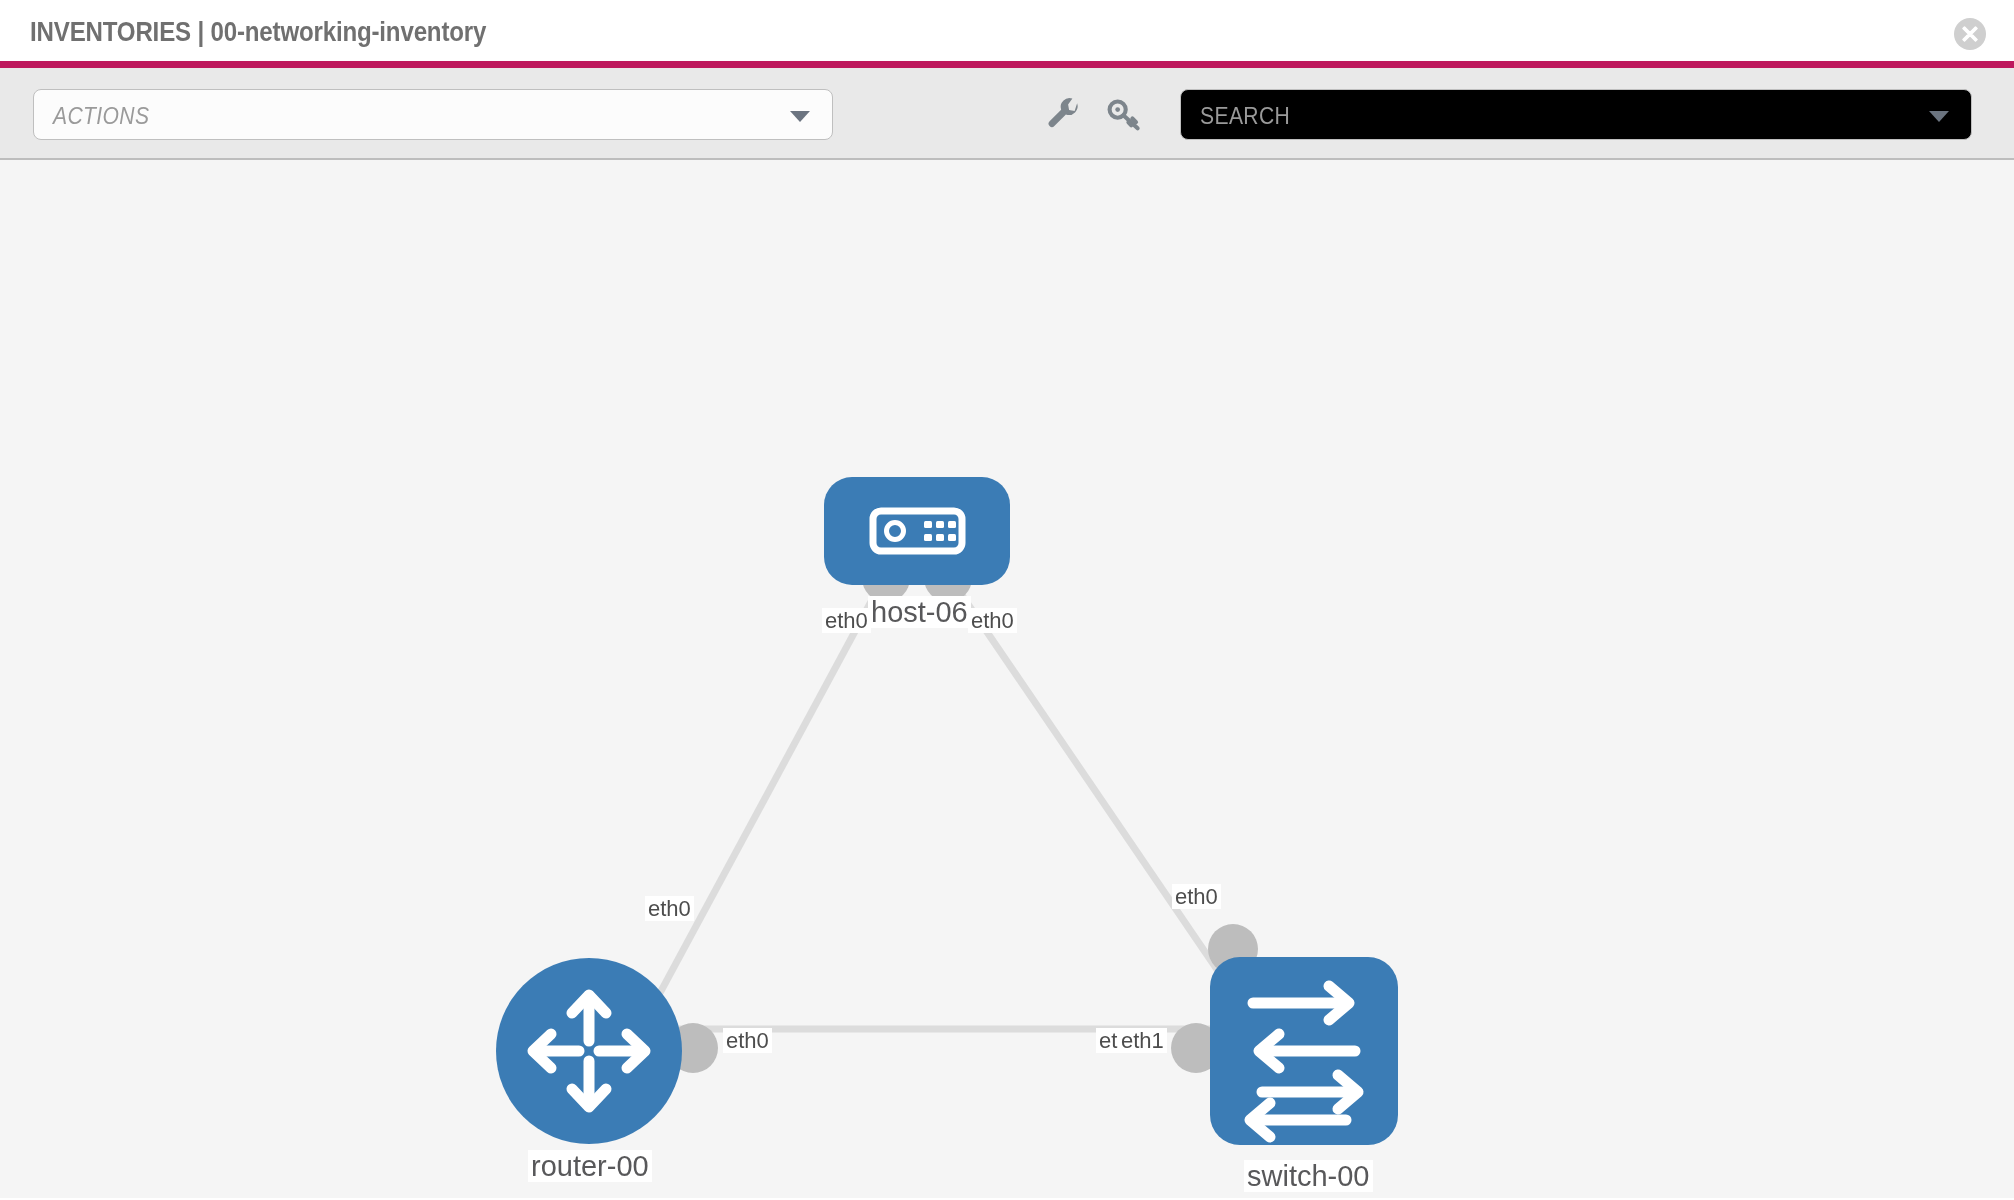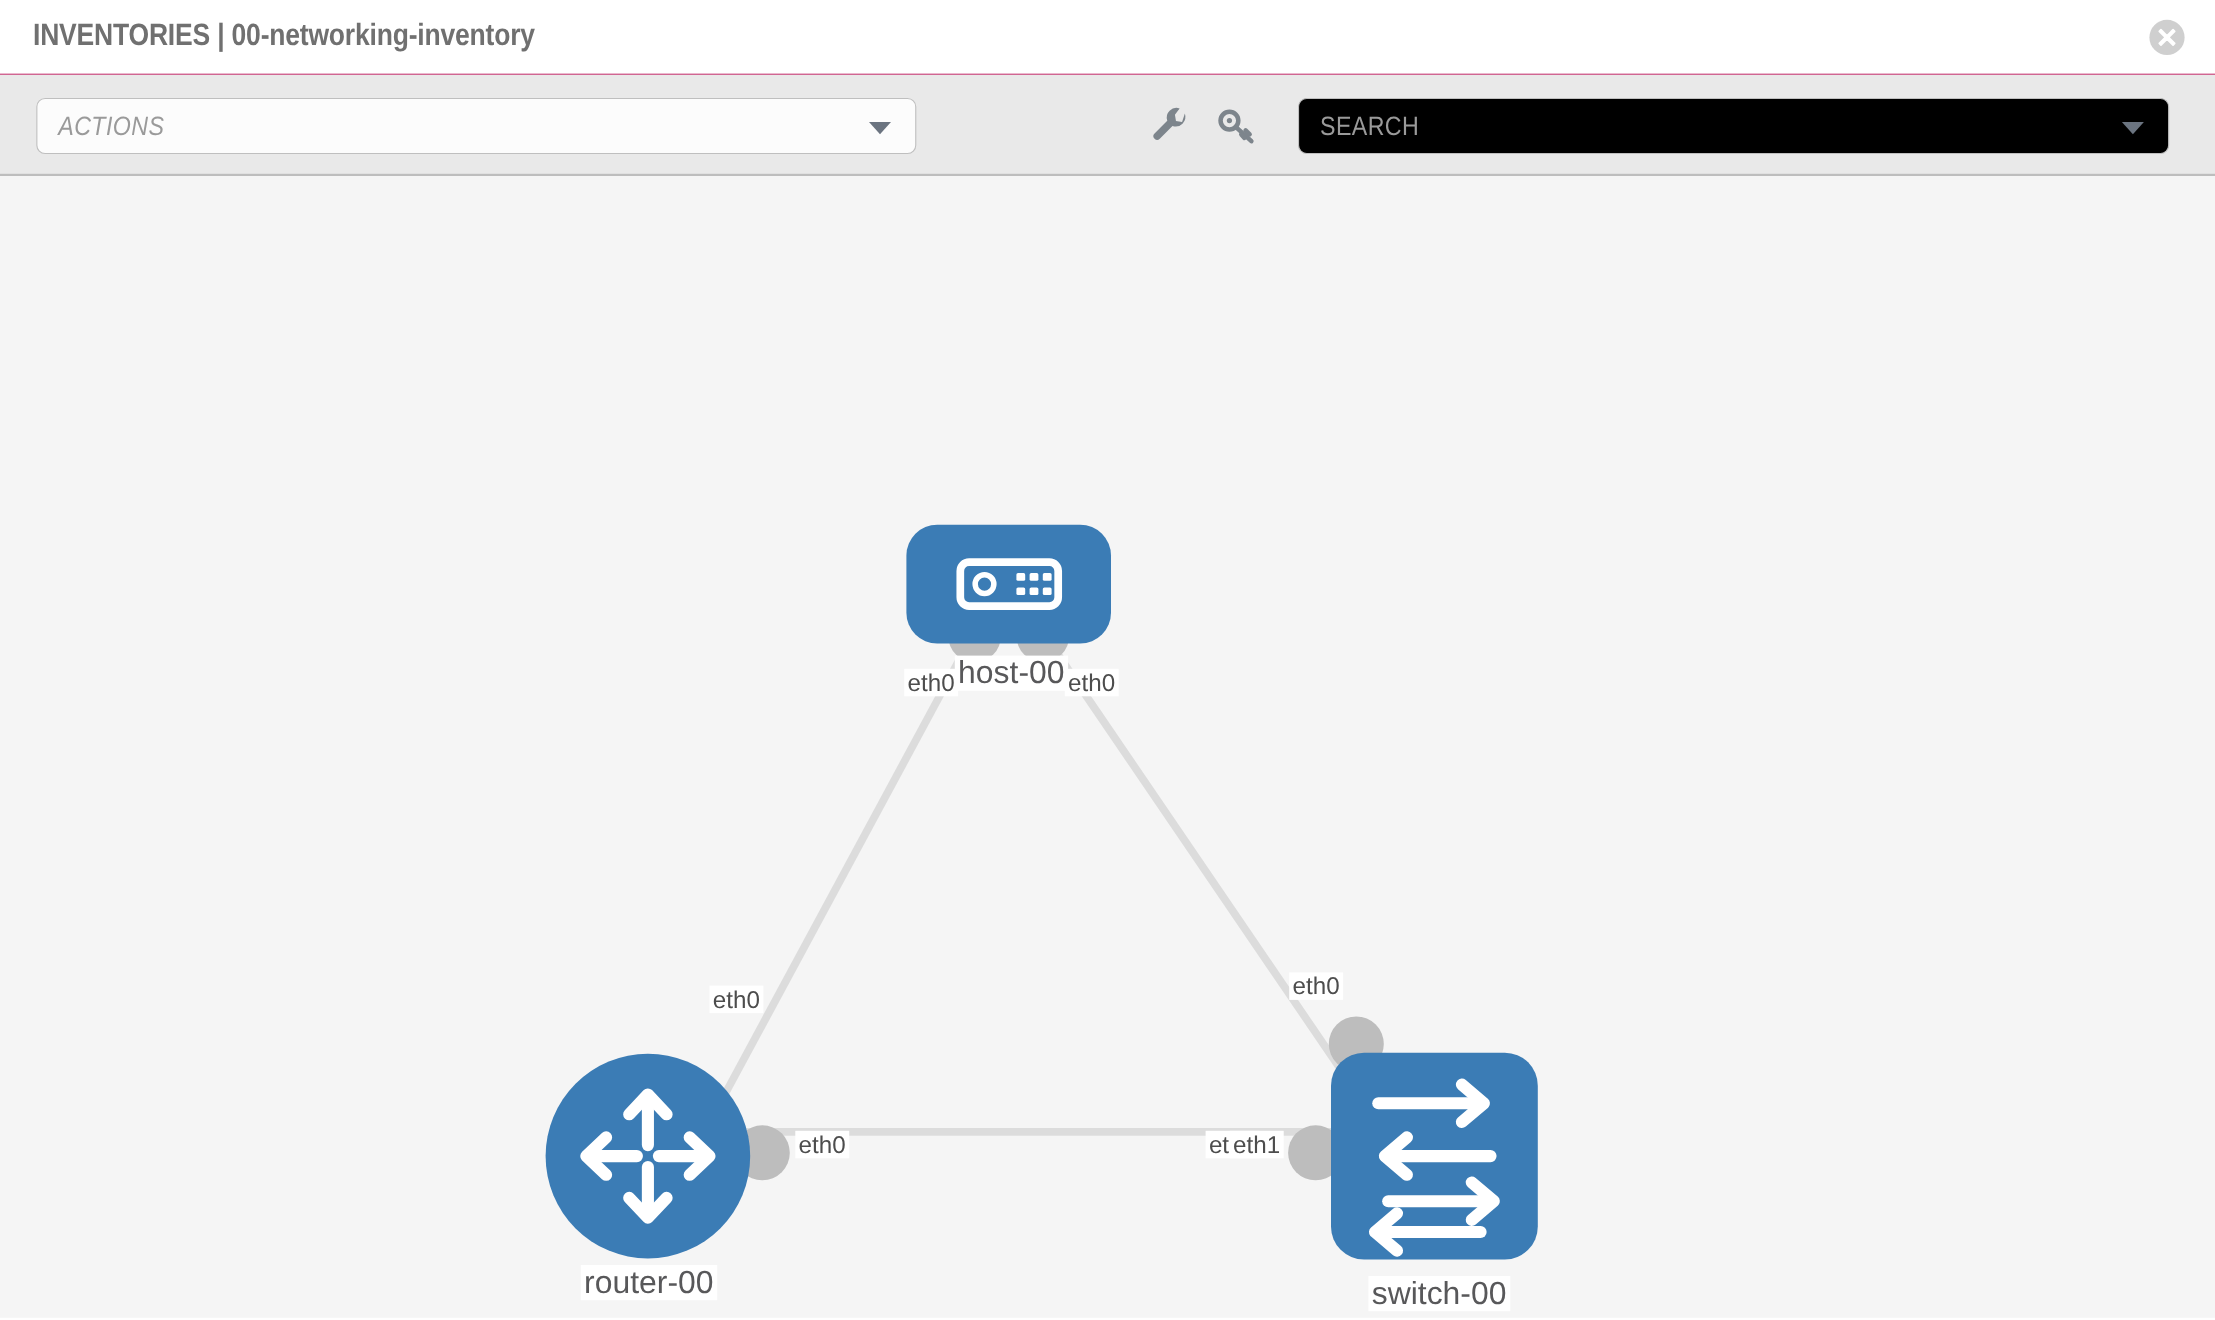--- a/index.html
+++ b/index.html
@@ -10,21 +10,21 @@
     overflow: hidden;
     background: #ffffff;
     font-family: "Liberation Sans", sans-serif;
   }
 
   
   .header {
     position: relative;
     height: 68px;
     background: #ffffff;
-    border-bottom: 1px solid #be185d;
+    border-bottom: 7px solid #be185d;
   }
   .page-title {
     position: absolute;
     left: 30px;
     top: 16px;
     font-size: 28px;
     font-weight: bold;
     color: #707070;
     letter-spacing: -0.2px;
     white-space: nowrap;
@@ -237,21 +237,21 @@
         <path d="M1262 932 L1357 932"></path>
         <path d="M1338 915 L1358 932 L1338 949"></path>
         <path d="M1346 960 L1251 960"></path>
         <path d="M1270 943 L1250 960 L1270 977"></path>
       </g>
     </g>
   </svg>
 
   <div class="node-label small" style="left:822px; top:448px;">eth0</div>
 
-  <div class="node-label big" style="left:868px; top:436px; z-index:3;">host-00</div>
+  <div class="node-label big" style="left:868px; top:436px; z-index:3;">host-06</div>
 
   <div class="node-label small" style="left:968px; top:448px;">eth0</div>
 
   <div class="node-label small" style="left:645px; top:736px;">eth0</div>
 
   <div class="node-label small" style="left:1172px; top:724px;">eth0</div>
 
   <div class="node-label small" style="left:723px; top:868px;">eth0</div>
 
   <div class="node-label small" style="left:1096px; top:868px; z-index:1;">eth0</div>

